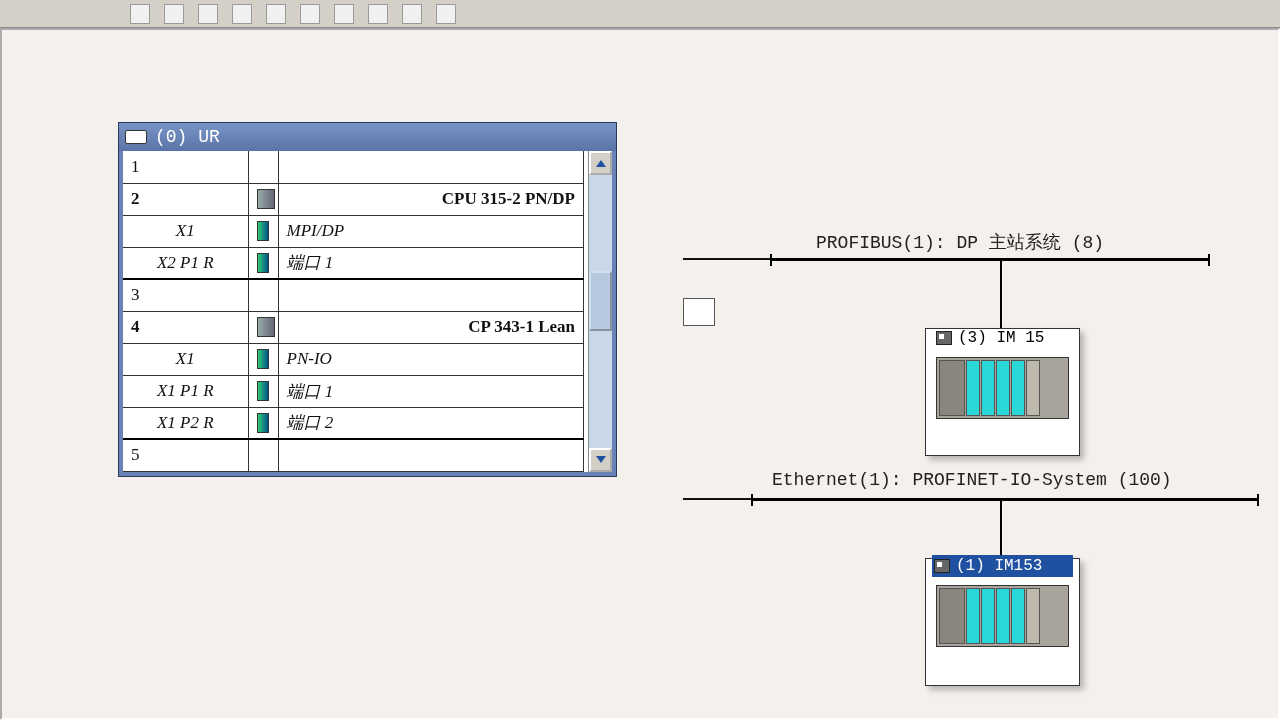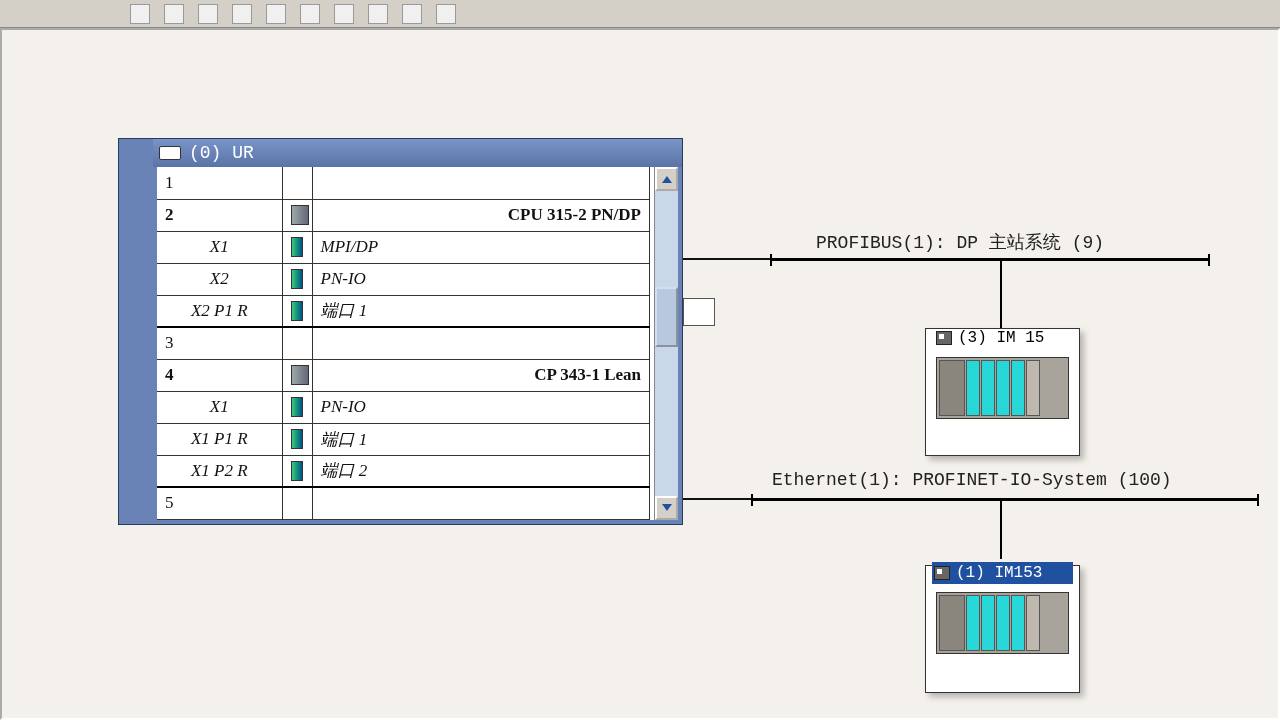--- a/index.html
+++ b/index.html
@@ -32,26 +32,25 @@
     width: 100%;
     height: calc(100% - 28px);
     background: #f4f0ec;
     border: 2px inset #fff;
   }
 
   
   .rack-window {
     position: absolute;
     left: 116px;
-    top: 108px;
-    width: 565px;
+    top: 92px;
+    width: 499px;
     background: #6a83b6;
     border: 1px solid #2a3a5a;
     font-size: 16px;
-    padding-left: 34px;
   }
   .rack-titlebar {
     height: 28px;
     background: linear-gradient(#7994c7, #5a74a8);
     color: #fff;
     display: flex;
     align-items: center;
     gap: 8px;
     padding: 0 6px;
     font-family: "Courier New", monospace;
@@ -266,25 +265,20 @@
               <td class="slot-num bold">2</td>
               <td><span class="mod-icon big"></span></td>
               <td class="mod-name bold">CPU 315-2 PN/DP</td>
             </tr>
             <tr>
               <td class="slot-num italic">X1</td>
               <td><span class="mod-icon"></span></td>
               <td class="mod-name italic">MPI/DP</td>
             </tr>
             <tr>
-              <td class="slot-num italic">X2</td>
-              <td><span class="mod-icon"></span></td>
-              <td class="mod-name italic">PN-IO</td>
-            </tr>
-            <tr>
               <td class="slot-num italic">X2 P1 R</td>
               <td><span class="mod-icon"></span></td>
               <td class="mod-name italic">端口 1</td>
             </tr>
             <tr class="thick-top">
               <td class="slot-num ">3</td>
               <td></td>
               <td class="mod-name "></td>
             </tr>
             <tr>
@@ -322,21 +316,21 @@
         <div class="scroll-btn down">
             <span class="arrow down"></span>
           </div>
       </div>
     </div>
   </div>
 
   <div class="connector-box" style="left:681px; top:268px;"></div>
 
   <div class="hconn" style="left:681px; top:228px; width:87px;"></div>
-  <div class="bus-label" style="left:814px; top:200px;">PROFIBUS(1): DP 主站系统 (9)</div>
+  <div class="bus-label" style="left:814px; top:200px;">PROFIBUS(1): DP 主站系统 (8)</div>
   <div class="bus-bar" style="left:768px; top:228px; width:440px;"></div>
   <div class="drop-line" style="left:998px; top:231px; height:68px;"></div>
 
   <div class="hconn" style="left:681px; top:468px; width:68px;"></div>
   <div class="bus-label" style="left:770px; top:440px;">Ethernet(1): PROFINET-IO-System (100)</div>
   <div class="bus-bar" style="left:749px; top:468px; width:508px;"></div>
   <div class="drop-line" style="left:998px; top:471px; height:58px;"></div>
 
   <div class="device" style="left:923px; top:298px;">
     <div class="dev-title">
@@ -346,21 +340,21 @@
     <div class="dev-graphic">
       <span class="module dark wide"></span>
       <span class="module cyan"></span>
       <span class="module cyan"></span>
       <span class="module cyan"></span>
       <span class="module cyan"></span>
       <span class="module"></span>
     </div>
   </div>
 
-  <div class="device selected" style="left:923px; top:528px;margin-top:7px;">
+  <div class="device selected" style="left:923px; top:528px;">
     <div class="dev-title">
       <span class="dev-icon-small"></span>
       <span>(1) IM153</span>
     </div>
     <div class="dev-graphic">
       <span class="module dark wide"></span>
       <span class="module cyan"></span>
       <span class="module cyan"></span>
       <span class="module cyan"></span>
       <span class="module cyan"></span>

